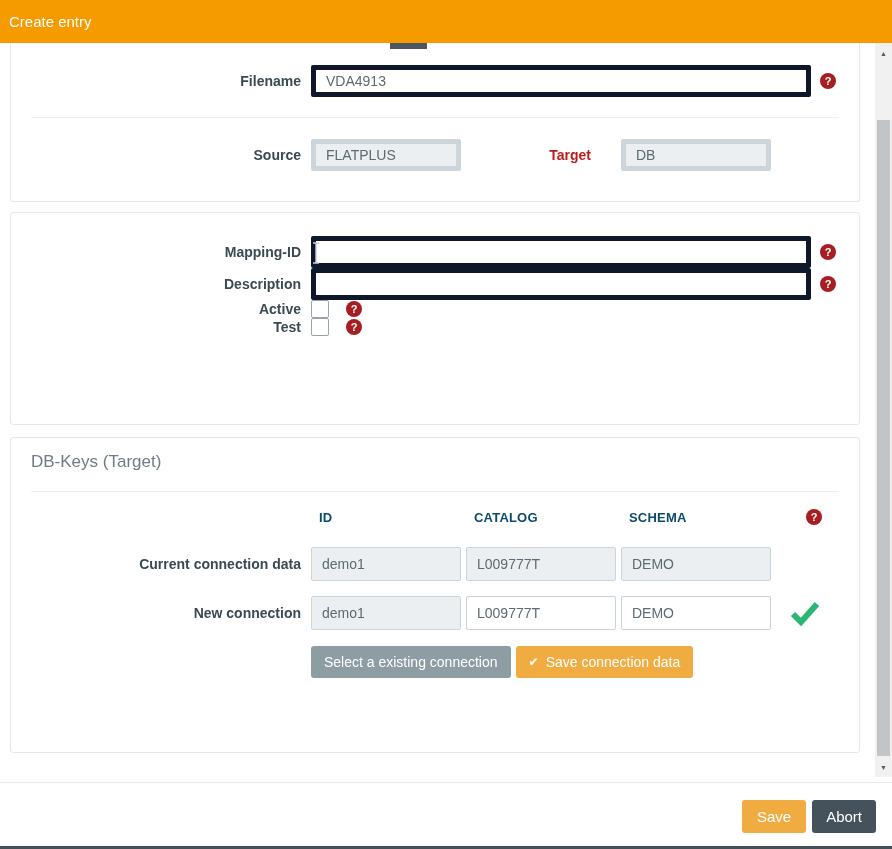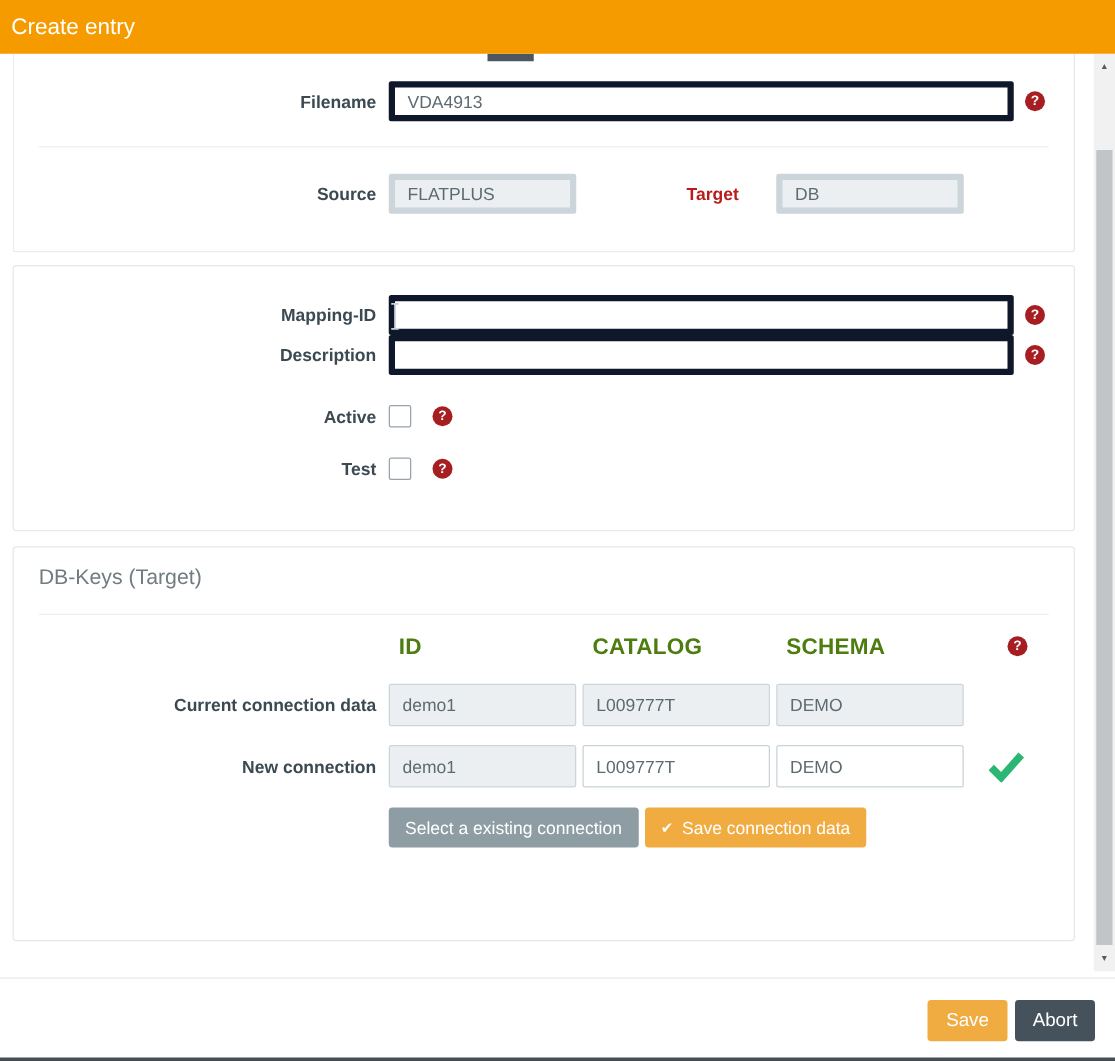--- a/index.html
+++ b/index.html
@@ -2,21 +2,21 @@
 <html><head>
 <meta charset="utf-8">
 <style>
   * { margin:0; padding:0; box-sizing:border-box; }
   html,body { width:892px; height:849px; overflow:hidden; background:#fff;
               font-family:"Liberation Sans","DejaVu Sans",sans-serif; }
   .page { position:relative; width:892px; height:849px; background:#fff; overflow:hidden; }
 
   
   .titlebar { position:absolute; top:0; left:0; width:892px; height:43px;
-              background:#F59B00; color:#fff; font-size:18px;
+              background:#F59B00; color:#fff; font-size:15px;
               display:flex; align-items:center; padding-left:9px; z-index:30; }
   .tab-indicator { position:absolute; top:43px; left:390px; width:37px; height:6px;
                    background:#4C5762; z-index:25; }
 
   
   .scroll-area { position:absolute; top:43px; left:0; width:875px; height:734px;
                  overflow:hidden; background:#fff; }
 
   .panel { margin:0 15px 0 10px; width:850px; background:#fff;
            border:1px solid #E3E8EA; border-radius:3px; }
@@ -39,33 +39,33 @@
   .gap30 { margin-left:30px !important; }
 
   .help { display:inline-flex; width:16px; height:16px; min-width:16px; border-radius:50%;
           background:#A61E22; color:#fff; font-size:11px; font-weight:bold;
           align-items:center; justify-content:center; margin-left:9px; cursor:pointer; }
 
   .chk { appearance:none; -webkit-appearance:none; width:18px; height:18px; margin-left:10px;
          border:1px solid #98A4AA; border-radius:2px; background:#fff; cursor:pointer; }
   .chk + .help { margin-left:17px; }
 
-  .mt17 { } .mt24 { margin-top:24px; } .mt21 { margin-top:21px; }
+  .mt17 { } .mt24 { } .mt21 { margin-top:21px; }
 
   
   .caret { position:absolute; left:301px; top:6px; width:8px; height:22px; pointer-events:none; }
 
   
   .panel-dbkeys h2 { margin:14px 20px 0 20px; font-size:17px; font-weight:normal;
                      color:#707C80; line-height:20px; }
   .panel-dbkeys hr.divider { margin-top:19px; }
   .khead { display:flex; align-items:center; margin-top:17px; height:16px; }
   .khead .spacer { width:300px; }
-  .khead .col { width:150px; padding-left:8px; font-size:18px; font-weight:bold;
-                color:#4d7c0f; letter-spacing:.2px; }
+  .khead .col { width:150px; padding-left:8px; font-size:13px; font-weight:bold;
+                color:#0c4a6e; letter-spacing:.2px; }
   .khead .col + .col { margin-left:5px; }
   .khead .help { margin-left:35px; }
 
   .krow { display:flex; align-items:center; }
   .krow .klabel { width:290px; text-align:right; font-size:14px; font-weight:bold; color:#3B4A52; }
   .kfield { width:150px; height:34px; margin-left:10px; border:1px solid #C8D2D8;
             border-radius:2px; padding:0 10px; font-size:14px; color:#5D6A70;
             font-family:inherit; background:#fff; outline:none; }
   .kfield + .kfield { margin-left:5px; }
   .kfield.ro { background:#ECEFF1; border-color:#CBD5DA; }

